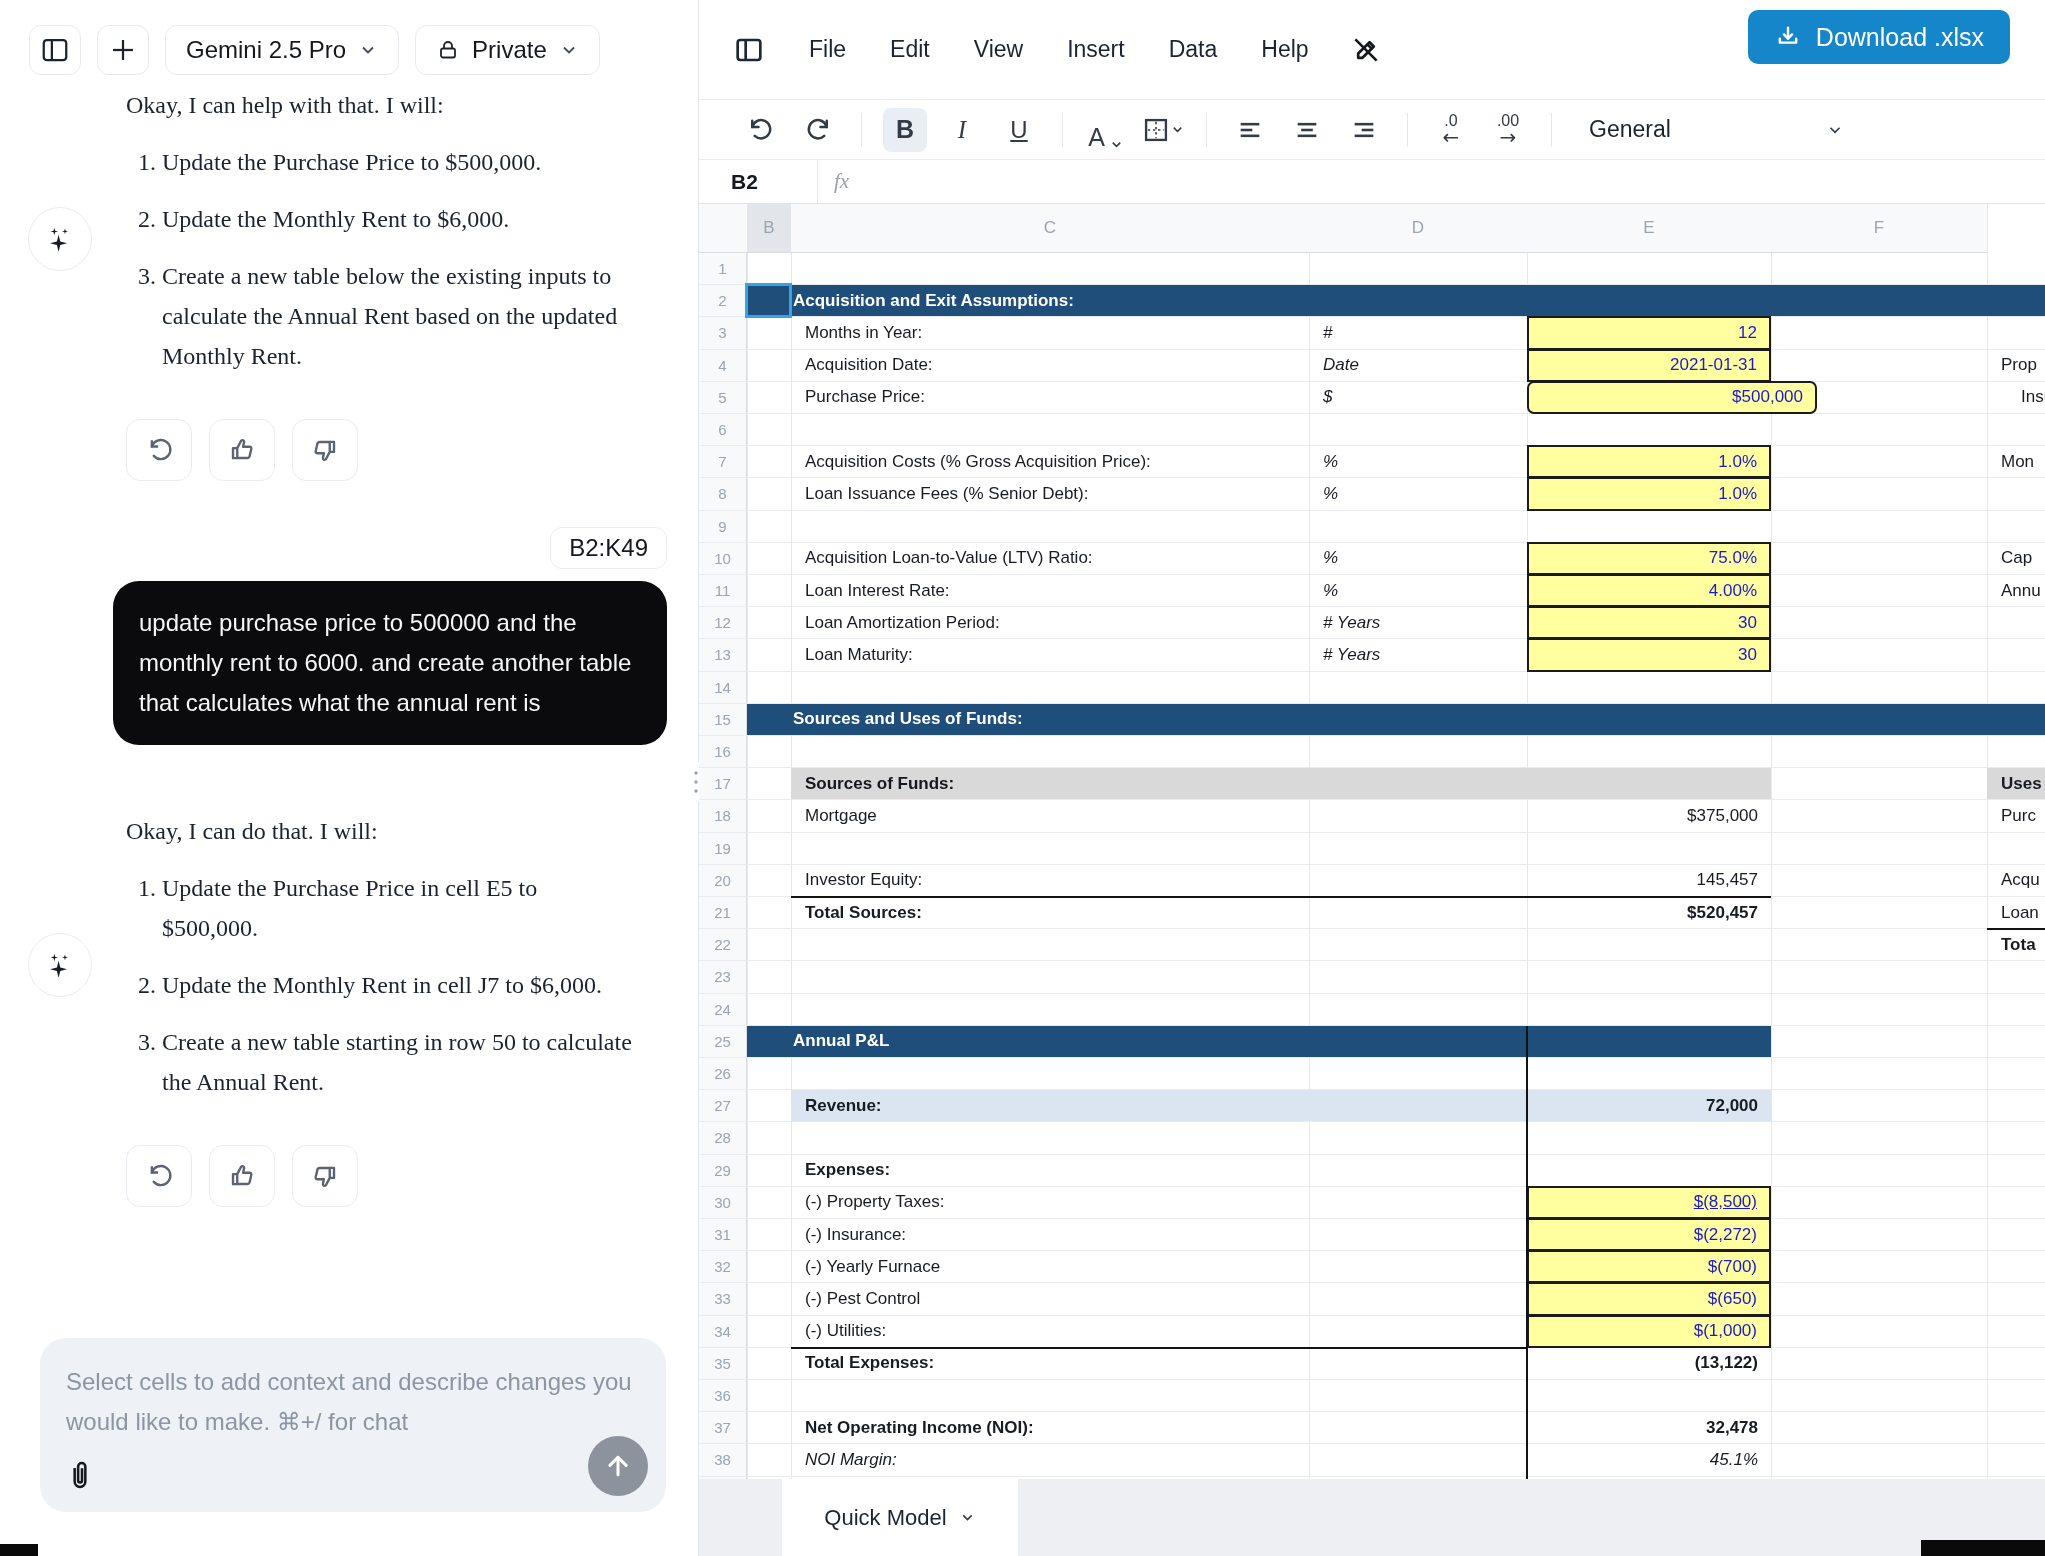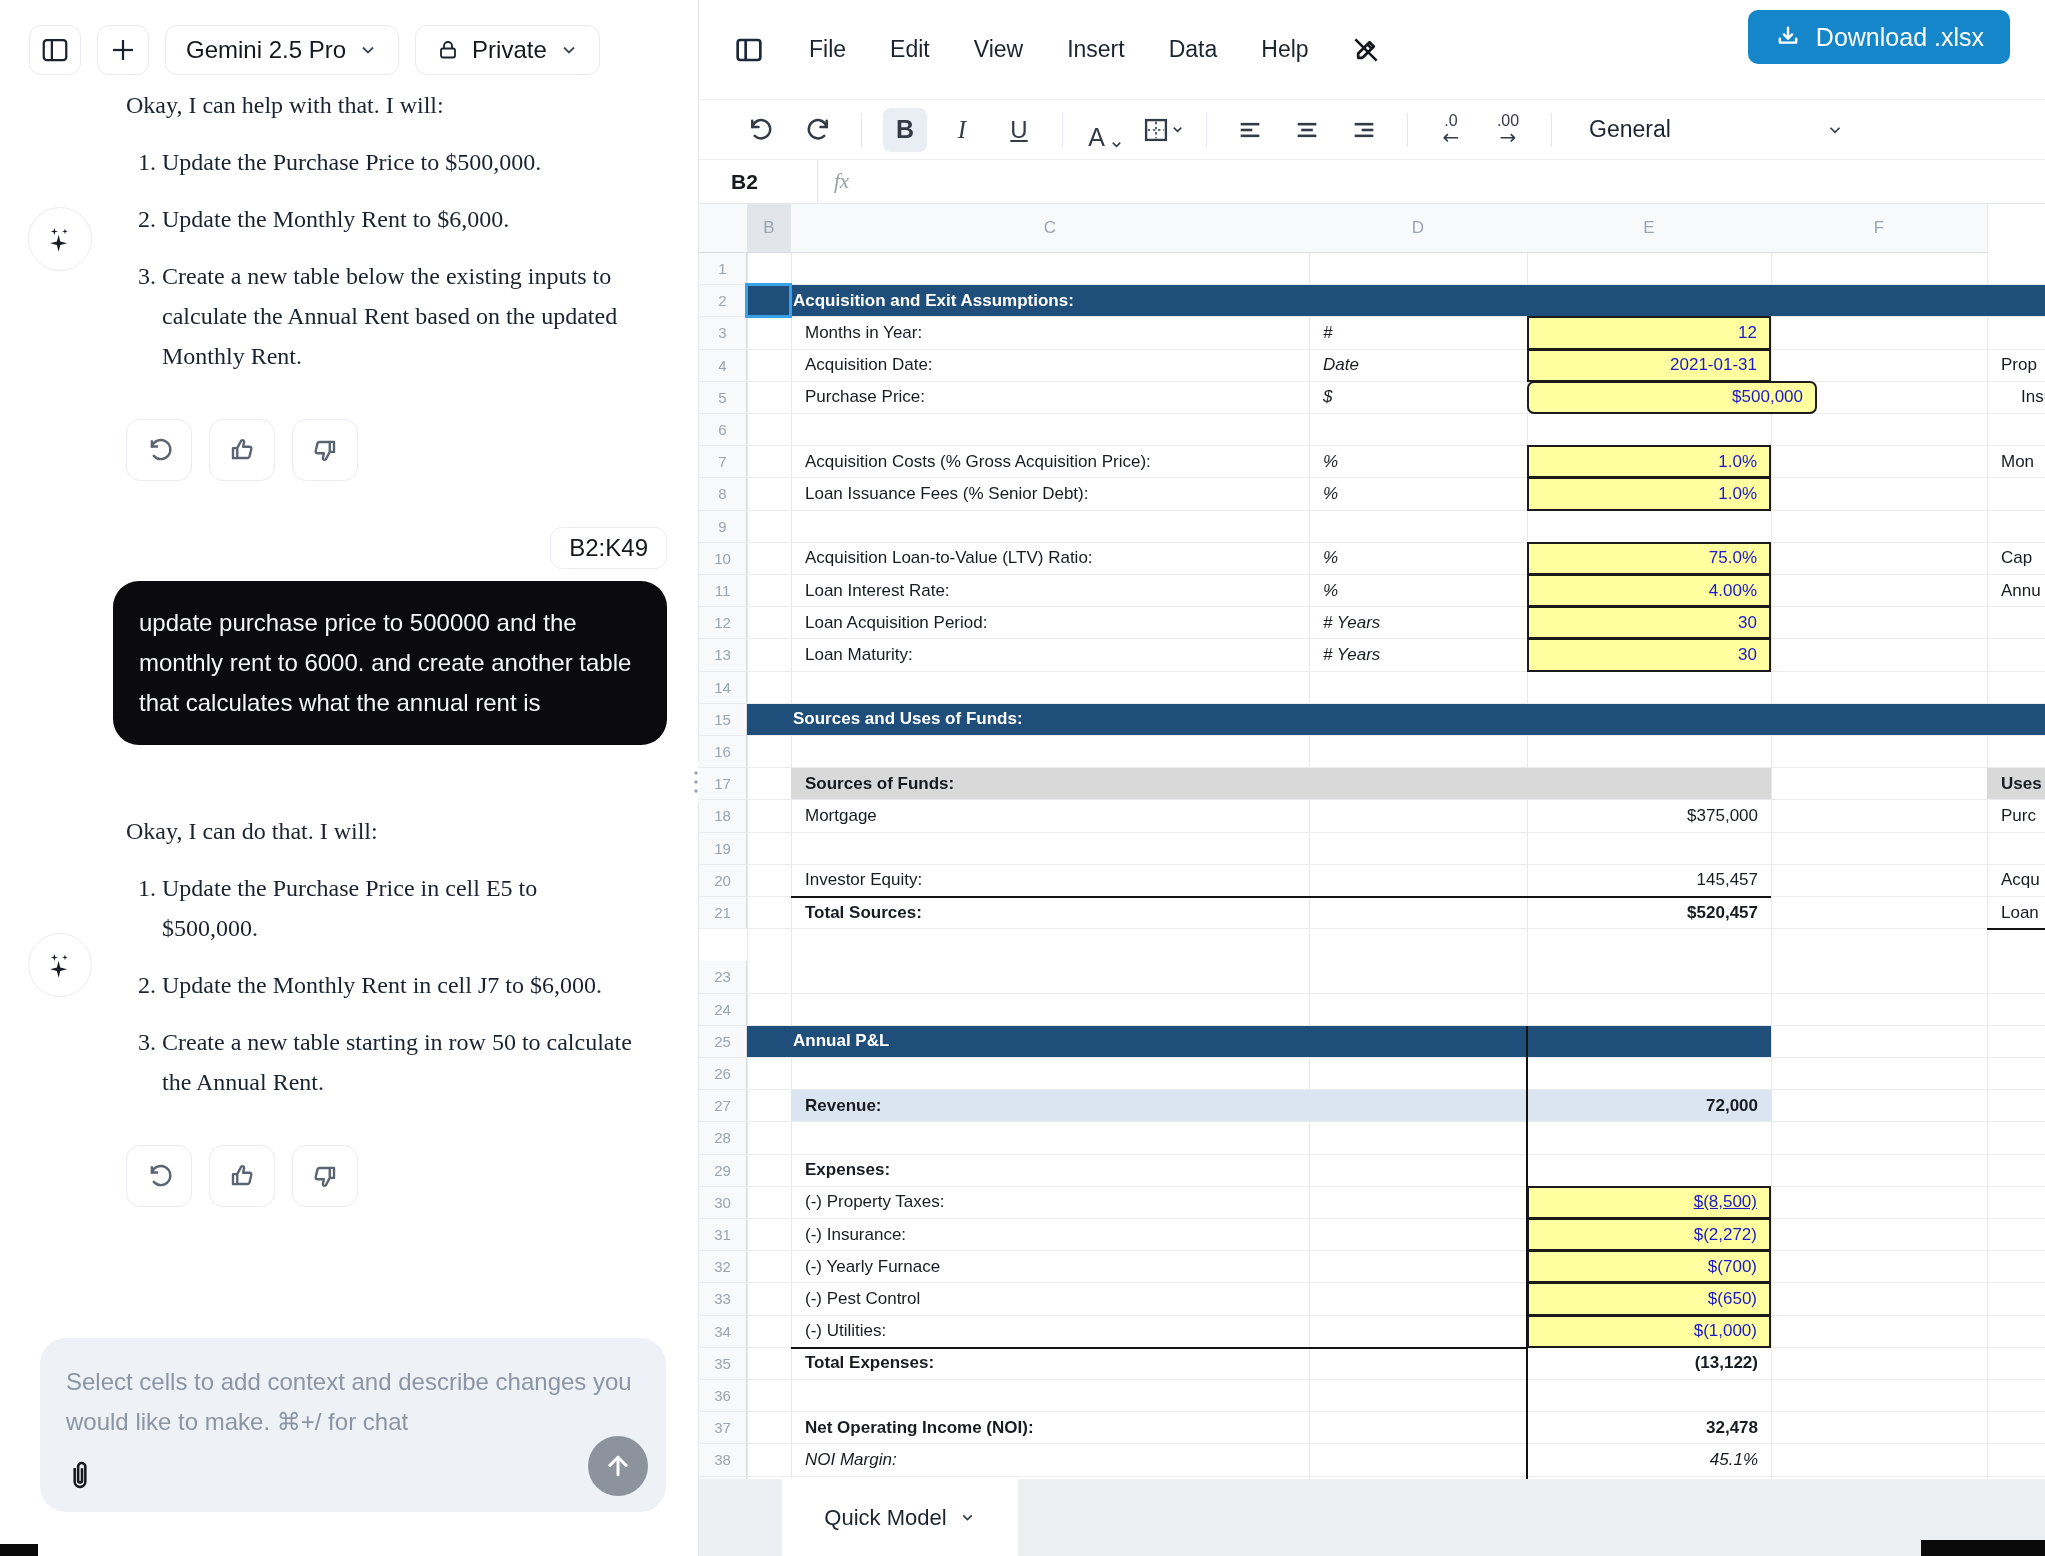--- a/index.html
+++ b/index.html
@@ -492,21 +492,21 @@
         </div>
         <div class="grow" style="top: 371px; height: 32.2px;">
           <div class="rownum">11</div>
           <div class="cell c-label" style="left: 92px; width: 518px;">Loan Interest Rate:</div>
           <div class="cell c-d" style="left: 610px; width: 218px;">%</div>
           <div class="yellow" style="left: 828px; width: 244px;">4.00%</div>
           <div class="cell c-g" style="left: 1288px; width: 55px;">Annu</div>
         </div>
         <div class="grow" style="top: 403.2px; height: 32.2px;">
           <div class="rownum">12</div>
-          <div class="cell c-label" style="left: 92px; width: 518px;">Loan Acquisition Period:</div>
+          <div class="cell c-label" style="left: 92px; width: 518px;">Loan Amortization Period:</div>
           <div class="cell c-d" style="left: 610px; width: 218px;"># Years</div>
           <div class="yellow" style="left: 828px; width: 244px;">30</div>
         </div>
         <div class="grow" style="top: 435.4px; height: 32.2px;">
           <div class="rownum">13</div>
           <div class="cell c-label" style="left: 92px; width: 518px;">Loan Maturity:</div>
           <div class="cell c-d" style="left: 610px; width: 218px;"># Years</div>
           <div class="yellow" style="left: 828px; width: 244px;">30</div>
         </div>
         <div class="grow" style="top: 467.6px; height: 32.2px;">
@@ -542,20 +542,24 @@
           <div class="cell c-label" style="left: 92px; width: 518px;">Investor Equity:</div>
           <div class="cell c-val" style="left: 828px; width: 244px;">145,457</div>
           <div class="cell c-g" style="left: 1288px; width: 58px;">Acqu</div>
         </div>
         <div class="grow" style="top: 693px; height: 32.2px;">
           <div class="rownum">21</div>
           <div class="cell c-label bold" style="left: 92px; width: 518px;">Total Sources:</div>
           <div class="cell c-val bold" style="left: 828px; width: 244px;">$520,457</div>
           <div class="cell c-g" style="left: 1288px; width: 58px;">Loan</div>
         </div>
+        <div class="grow" style="top: 725.2px; height: 32.2px;">
+          <div class="rownum">22</div>
+          <div class="cell c-g bold" style="left: 1288px; width: 58px;">Tota</div>
+        </div>
         <div class="grow" style="top: 757.4px; height: 32.2px;">
           <div class="rownum">23</div>
         </div>
         <div class="grow" style="top: 789.6px; height: 32.2px;">
           <div class="rownum">24</div>
         </div>
         <div class="grow" style="top: 821.8px; height: 32.2px;">
           <div class="rownum">25</div>
           <div class="banner" style="left: 48px; width: 1024px;">
             <span class="btxt">Annual P&amp;L</span>

